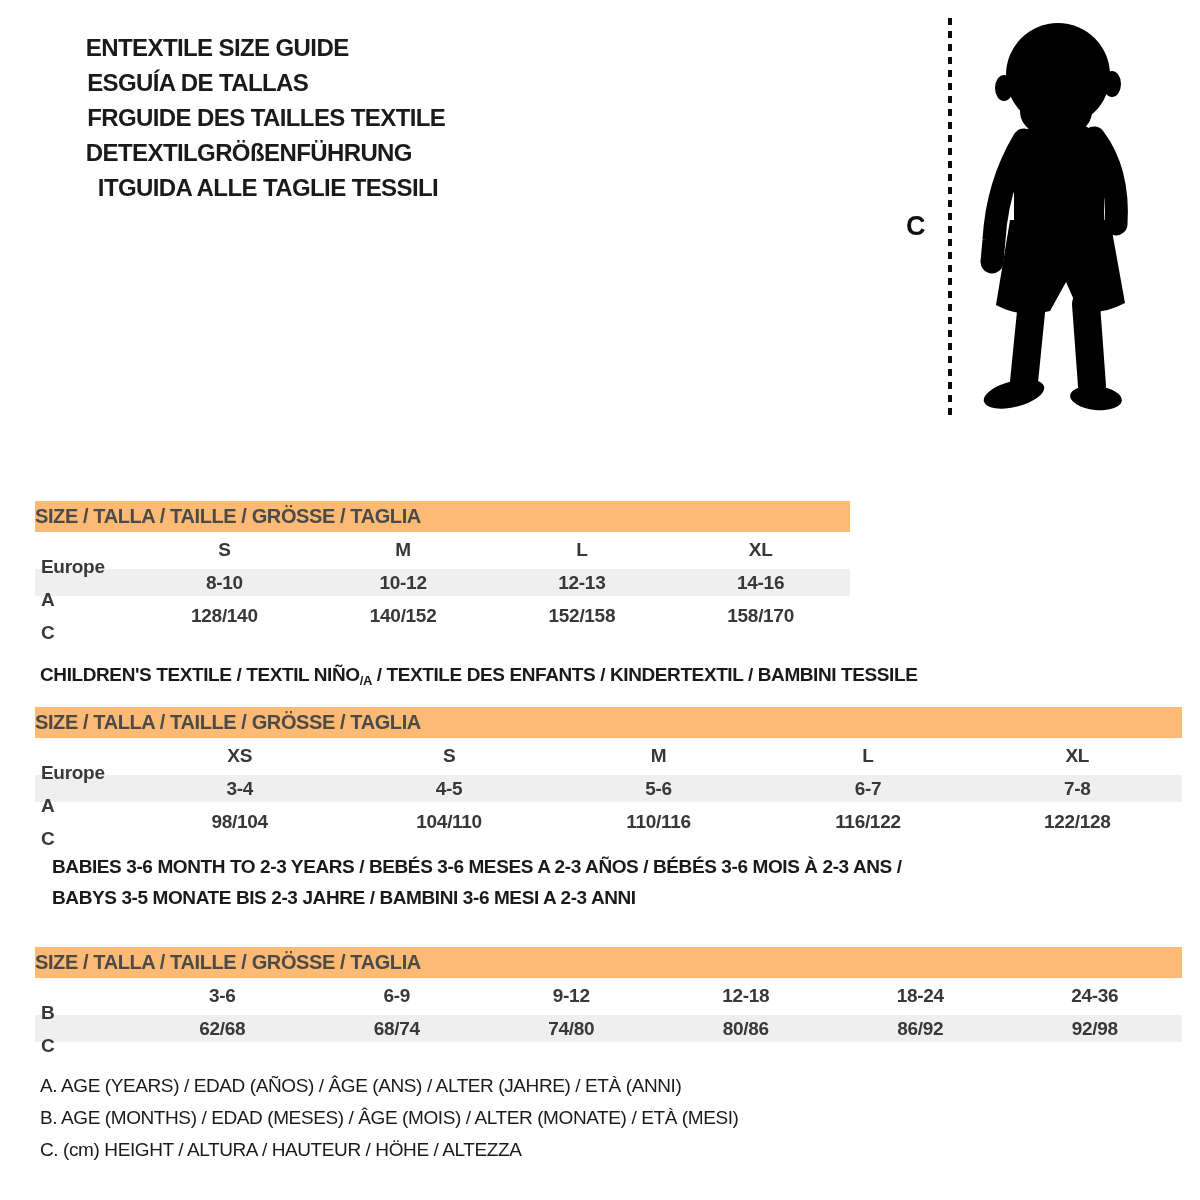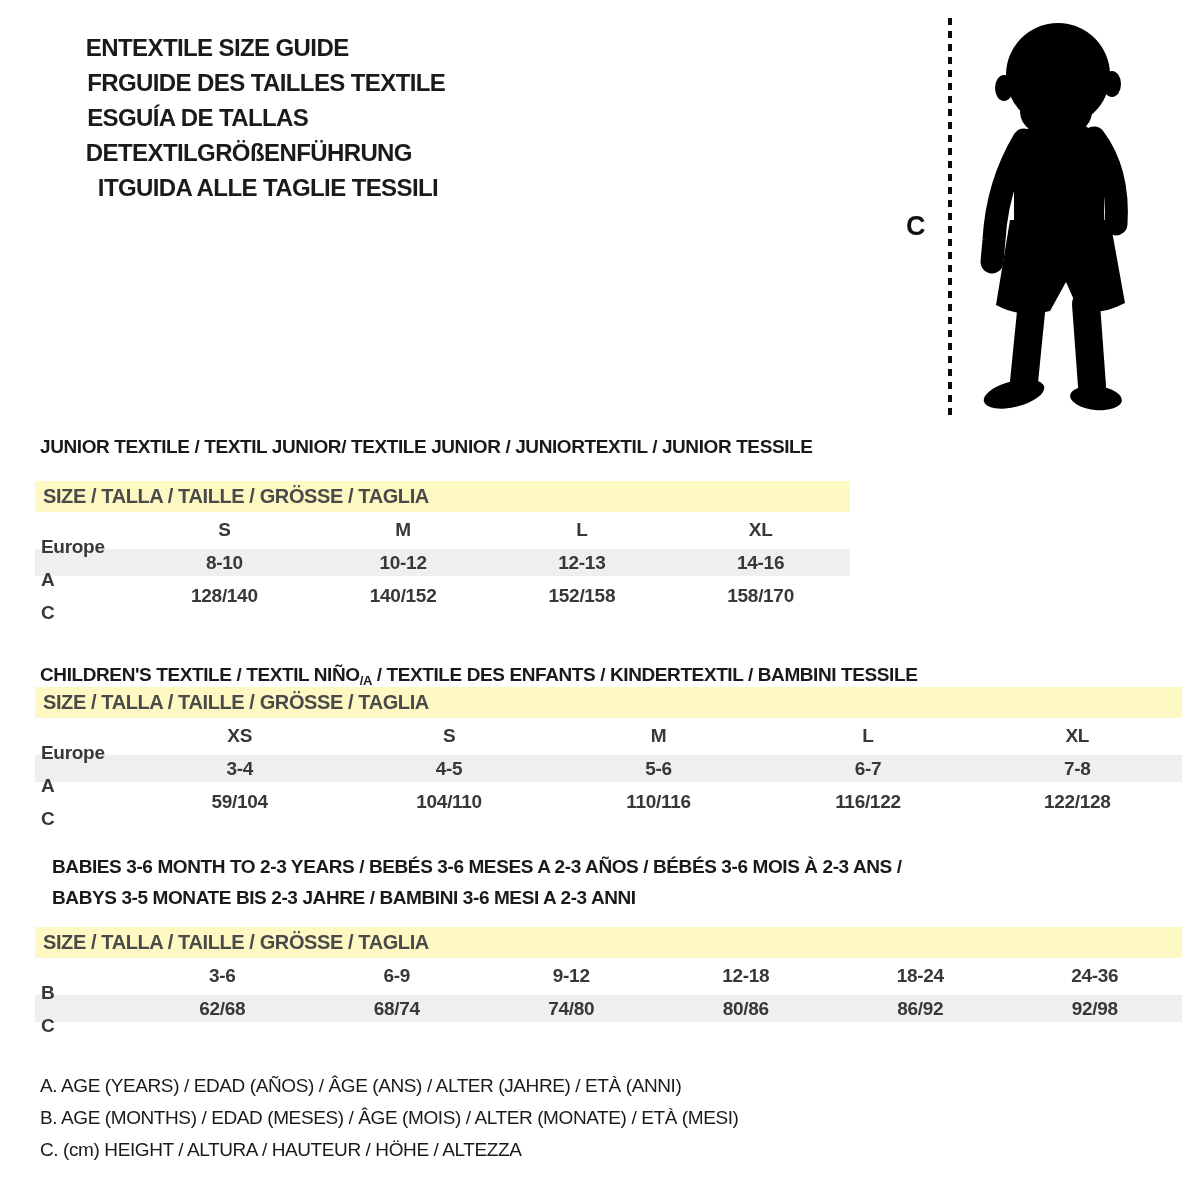--- a/index.html
+++ b/index.html
@@ -47,23 +47,23 @@
   .subaff { font-size: 13px; vertical-align: -4px; letter-spacing: -0.4px; }
 
   
   .size-table { position: absolute; }
   #junior-table   { left: 35px; top: 481px; width: 815px; }
   #children-table { left: 35px; top: 687px; width: 1147px; }
   #babies-table   { left: 35px; top: 927px; width: 1147px; }
 
   .size-head {
     height: 31px; line-height: 31px; box-sizing: border-box;
-    background: #fef9c3; color: #4a4a4a;
+    background: #fdba74; color: #4a4a4a;
     font-weight: 700; font-size: 20px; letter-spacing: -0.4px;
-    padding-left: 8px; margin-bottom: 1px;
+    margin-bottom: 1px; margin-top: 20px;
   }
   .trow {
     display: flex; height: 33px; align-items: center;
     font-size: 19px; font-weight: 700; letter-spacing: -0.3px; color: #383838;
   }
   .trow.shaded {
     background: #efefef; box-sizing: border-box;
     border-top: 3px solid #ffffff; border-bottom: 3px solid #ffffff;
   }
   .tlabel { width: 100px; padding-left: 6px; box-sizing: border-box; margin-top: 35px; }
@@ -80,26 +80,26 @@
 <body>
 
 <div class="page">
 
   <section class="lang-block">
     <div class="lang-row">
       <span class="lang-code">EN</span>
       <span class="lang-label">TEXTILE SIZE GUIDE</span>
     </div>
     <div class="lang-row">
+      <span class="lang-code">ES</span>
+      <span class="lang-label">GUÍA DE TALLAS</span>
+    </div>
+    <div class="lang-row">
       <span class="lang-code">FR</span>
       <span class="lang-label">GUIDE DES TAILLES TEXTILE</span>
-    </div>
-    <div class="lang-row">
-      <span class="lang-code">ES</span>
-      <span class="lang-label">GUÍA DE TALLAS</span>
     </div>
     <div class="lang-row">
       <span class="lang-code">DE</span>
       <span class="lang-label">TEXTILGRÖßENFÜHRUNG</span>
     </div>
     <div class="lang-row">
       <span class="lang-code">IT</span>
       <span class="lang-label">GUIDA ALLE TAGLIE TESSILI</span>
     </div>
   </section>
@@ -116,21 +116,20 @@
       <path d="M 54 120 C 36 150, 26 185, 24 220 L 22 242" fill="none" stroke="#000000" stroke-width="23" stroke-linecap="round"></path>
       <path d="M 124 118 C 142 142, 148 172, 146 204" fill="none" stroke="#000000" stroke-width="23" stroke-linecap="round"></path>
       <path d="M 40 200 H 140 L 155 283 Q 128 297 108 289 L 96 262 L 80 291 Q 52 299 26 285 Z"></path>
       <path d="M 62 282 L 54 362" fill="none" stroke="#000000" stroke-width="28" stroke-linecap="round"></path>
       <path d="M 116 284 L 122 366" fill="none" stroke="#000000" stroke-width="28" stroke-linecap="round"></path>
       <ellipse cx="44" cy="374" rx="31" ry="13" transform="rotate(-14 44 374)"></ellipse>
       <ellipse cx="126" cy="378" rx="26" ry="12" transform="rotate(6 126 378)"></ellipse>
     </g>
   </svg>
 
-  <h2 class="tbl-title" id="junior-title">JUNIOR TEXTILE / TEXTIL JUNIOR/ TEXTILE JUNIOR / JUNIORTEXTIL / JUNIOR TESSILE</h2>
   <div class="size-table" id="junior-table">
     <div class="size-head">SIZE / TALLA / TAILLE / GRÖSSE / TAGLIA</div>
     <div class="trow">
       <span class="tlabel">Europe</span>
       <span class="tcell">S</span>
       <span class="tcell">M</span>
       <span class="tcell">L</span>
       <span class="tcell">XL</span>
     </div>
     <div class="trow shaded">
@@ -163,21 +162,21 @@
     <div class="trow shaded">
       <span class="tlabel">A</span>
       <span class="tcell">3-4</span>
       <span class="tcell">4-5</span>
       <span class="tcell">5-6</span>
       <span class="tcell">6-7</span>
       <span class="tcell">7-8</span>
     </div>
     <div class="trow">
       <span class="tlabel">C</span>
-      <span class="tcell">59/104</span>
+      <span class="tcell">98/104</span>
       <span class="tcell">104/110</span>
       <span class="tcell">110/116</span>
       <span class="tcell">116/122</span>
       <span class="tcell">122/128</span>
     </div>
   </div>
 
   <h2 class="tbl-title" id="babies-title"><span>BABIES 3-6 MONTH TO 2-3 YEARS / BEBÉS 3-6 MESES A 2-3 AÑOS / BÉBÉS 3-6 MOIS À 2-3 ANS /</span><span>BABYS 3-5 MONATE BIS 2-3 JAHRE / BAMBINI 3-6 MESI A 2-3 ANNI</span></h2>
   <div class="size-table" id="babies-table">
     <div class="size-head">SIZE / TALLA / TAILLE / GRÖSSE / TAGLIA</div>

